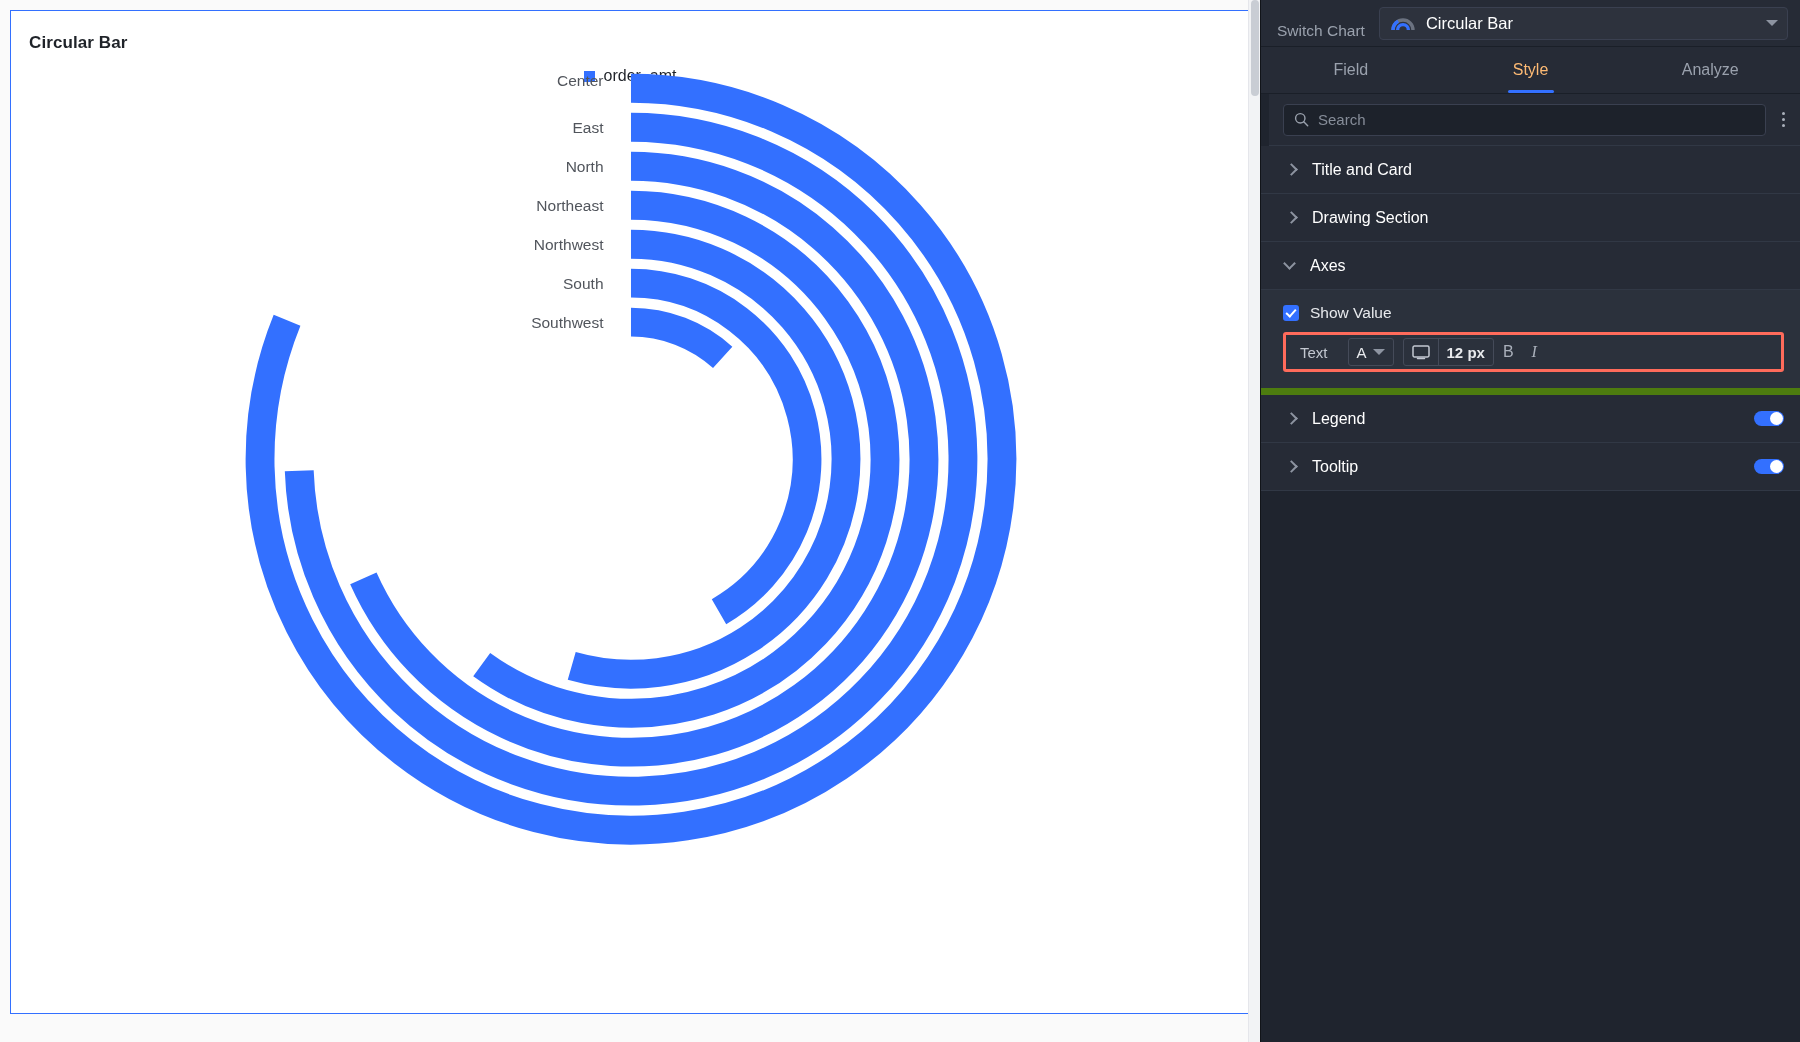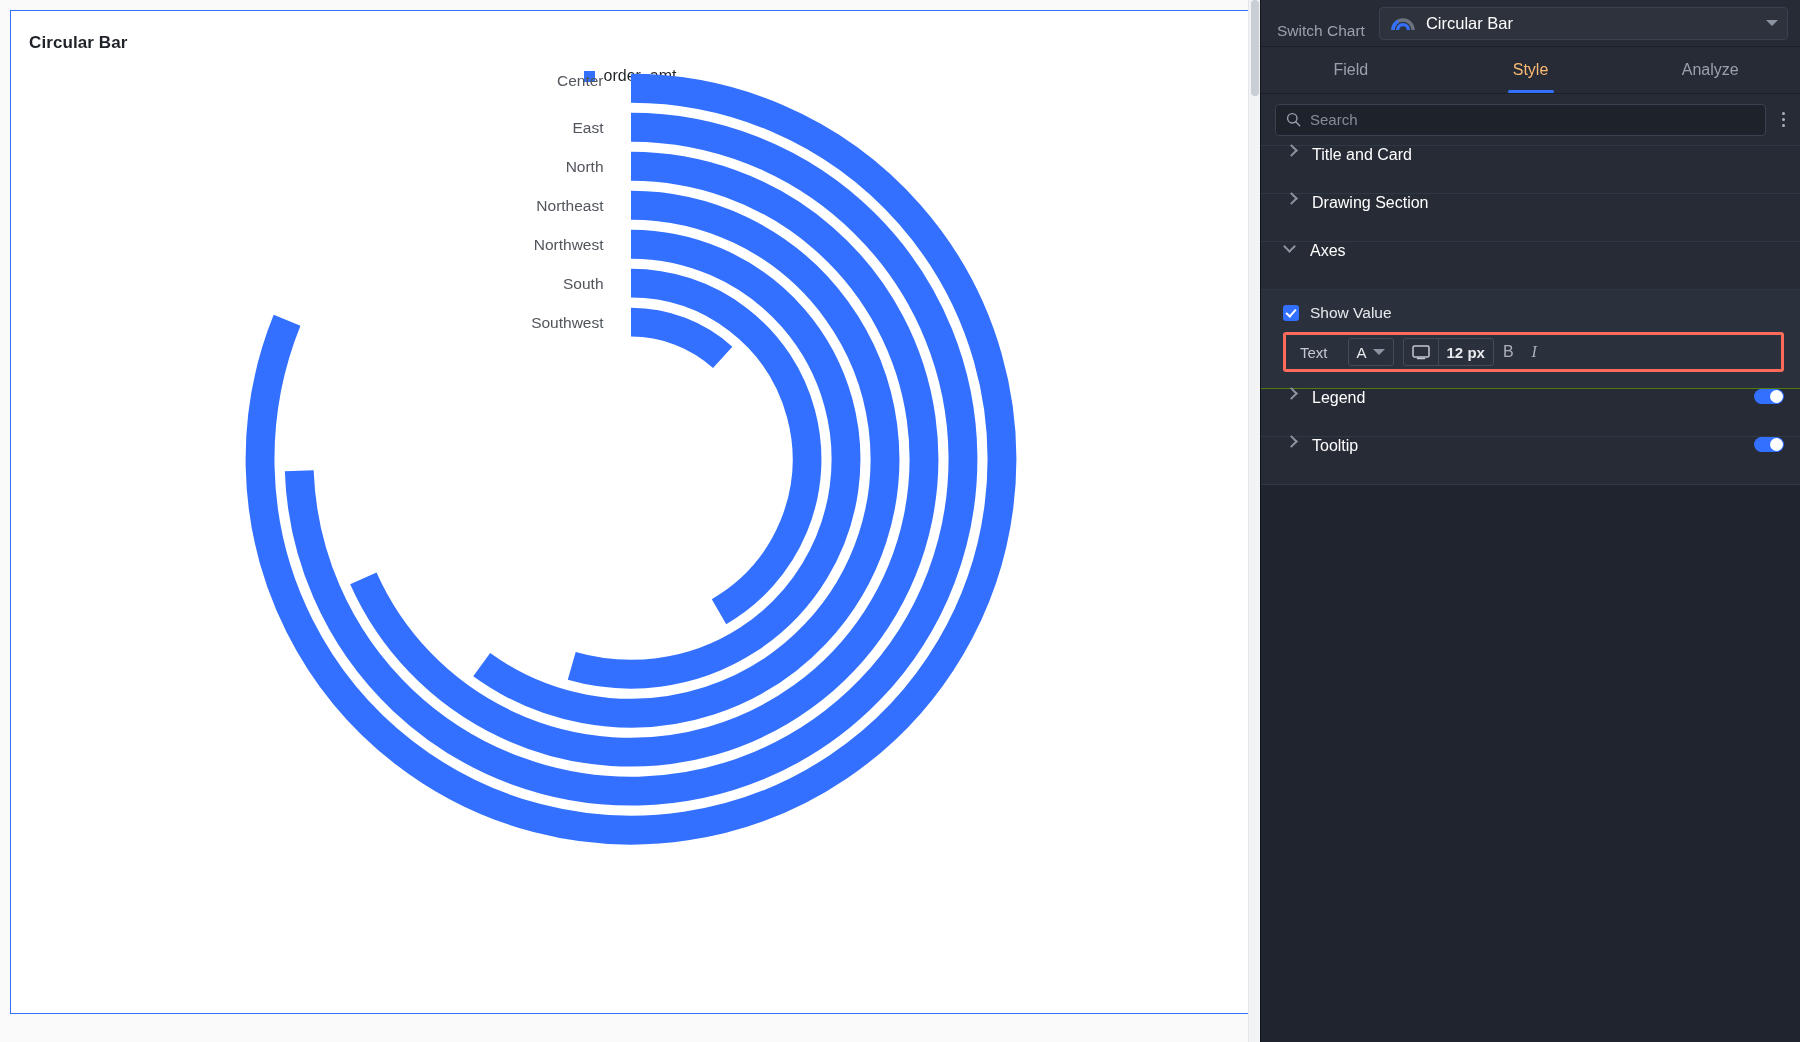--- a/index.html
+++ b/index.html
@@ -160,20 +160,21 @@
 
   #search-row {
     height: 52px;
     flex: 0 0 52px;
     background: #262b36;
     display: flex;
     align-items: center;
     padding: 0 6px 0 14px;
     gap: 6px;
     border-bottom: 1px solid #313845;
+    margin-left: 8px;
   }
   #search-box {
     flex: 1;
     height: 32px;
     background: #1d222b;
     border: 1px solid #3a4050;
     border-radius: 4px;
     display: flex;
     align-items: center;
     gap: 9px;
@@ -197,21 +198,21 @@
     justify-content: center;
     gap: 3px;
     cursor: pointer;
     flex: 0 0 22px;
   }
   #more-menu i { width: 3px; height: 3px; border-radius: 50%; background: #aab0bb; display: block; }
 
   .section-header {
     height: 48px;
     display: flex;
-    align-items: flex-start;
+    align-items: center;
     padding: 0 16px 0 24px;
     gap: 16px;
     background: #262b36;
     border-bottom: 1px solid #313845;
     cursor: pointer;
   }
   .section-title { font-size: 16px; color: #ffffff; flex: 1; }
   .chev {
     width: 9px; height: 9px;
     border-right: 2px solid #8d94a1;
@@ -234,21 +235,21 @@
     position: absolute;
     right: 1px; top: 1px;
     width: 13px; height: 13px;
     border-radius: 50%;
     background: #ffffff;
   }
 
   #axes-body {
     background: #2b313c;
     padding: 14px 16px 16px 22px;
-    border-bottom: 1px solid #4d7c0f;
+    border-bottom: 7px solid #4d7c0f;
   }
   #show-value-row {
     display: flex;
     align-items: center;
     gap: 11px;
     margin-bottom: 10px;
   }
   #show-value-box {
     width: 16px; height: 16px;
     background: #3370ff;

